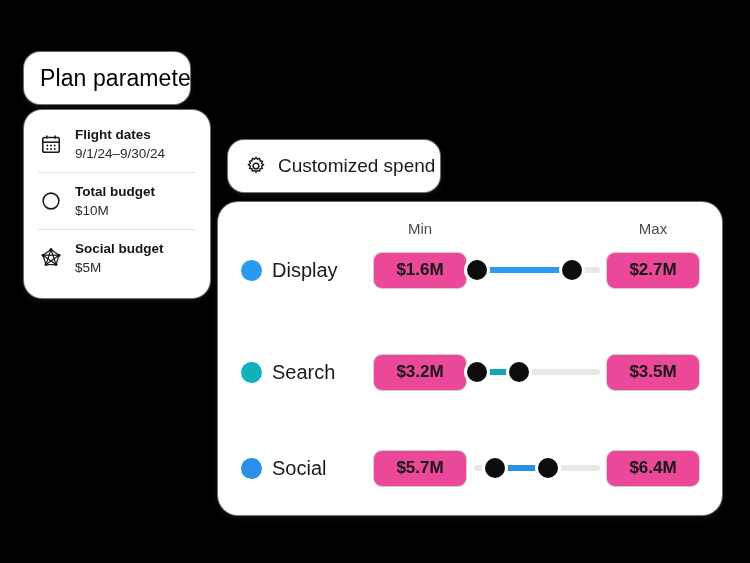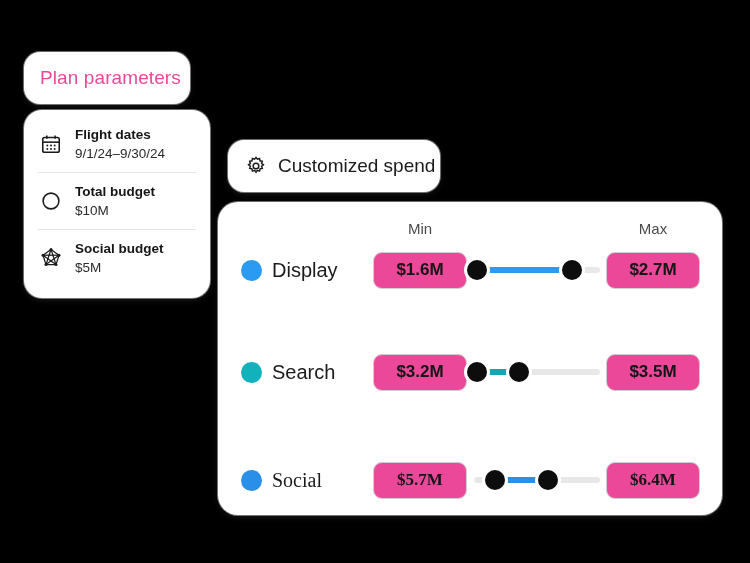--- a/index.html
+++ b/index.html
@@ -38,22 +38,22 @@
     left: 24px;
     top: 52px;
     width: 166px;
     height: 52px;
     border-radius: 16px;
     display: flex;
     align-items: center;
     padding-left: 16px;
   }
   #plan-header .pill-text {
-    font-size: 19px;
-    color: #ec4899;
+    font-size: 23px;
+    color: #000000;
     letter-spacing: .1px;
     white-space: nowrap;
   }
 
   
   #plan-card {
     left: 24px;
     top: 110px;
     width: 186px;
     height: 188px;
@@ -146,21 +146,21 @@
   .spend-row {
     position: absolute;
     left: 0;
     width: 100%;
     height: 40px;
     display: flex;
     align-items: center;
   }
   #row-display { top: 48px; }
   #row-search  { top: 150px; }
-  #row-social  { top: 258px; font-family: Liberation Serif, serif; }
+  #row-social  { top: 246px; }
 
   .cat-dot {
     position: absolute;
     left: 23px;
     width: 21px;
     height: 21px;
     border-radius: 50%;
   }
   .cat-label {
     position: absolute;

